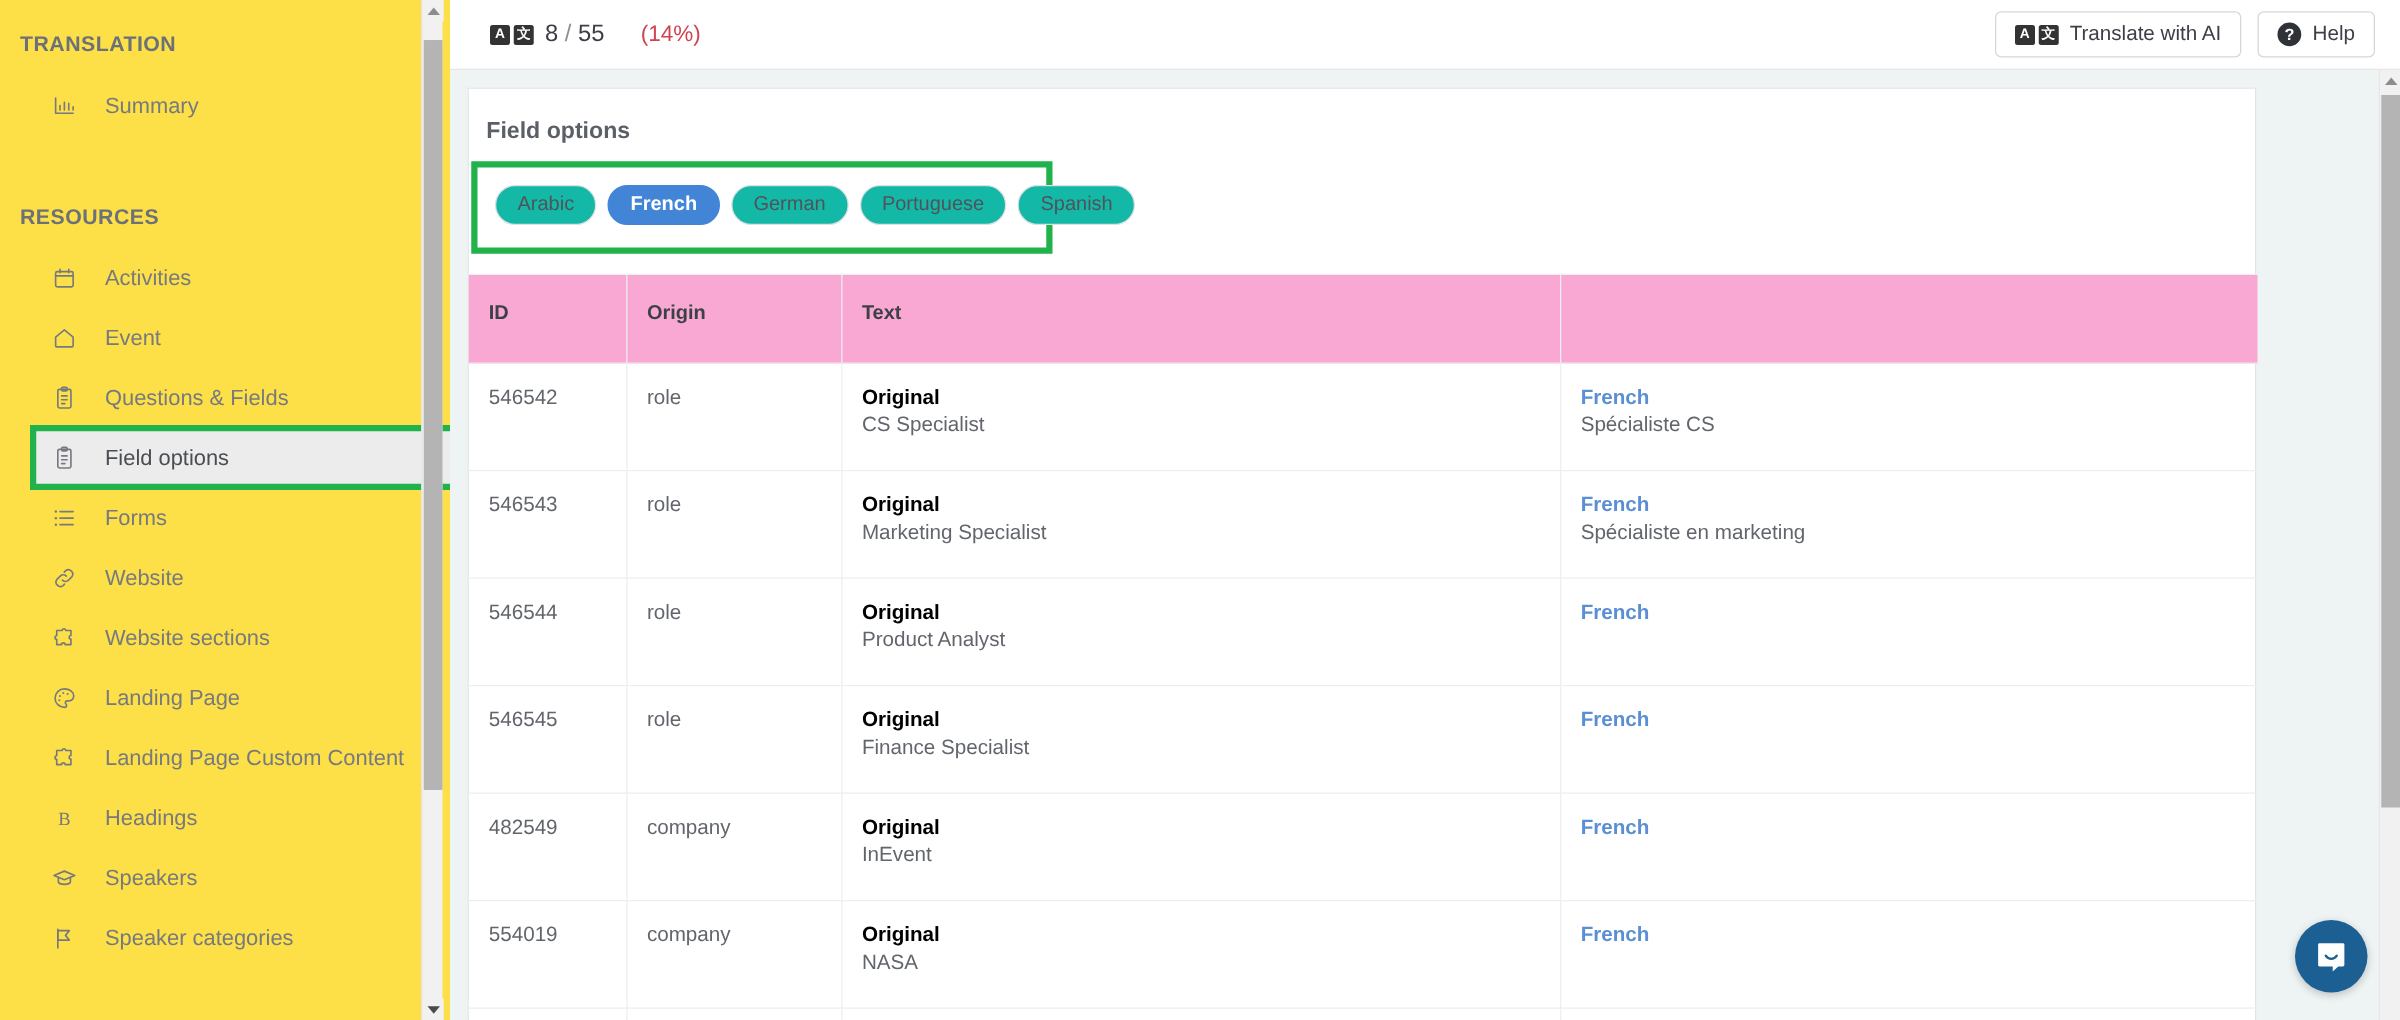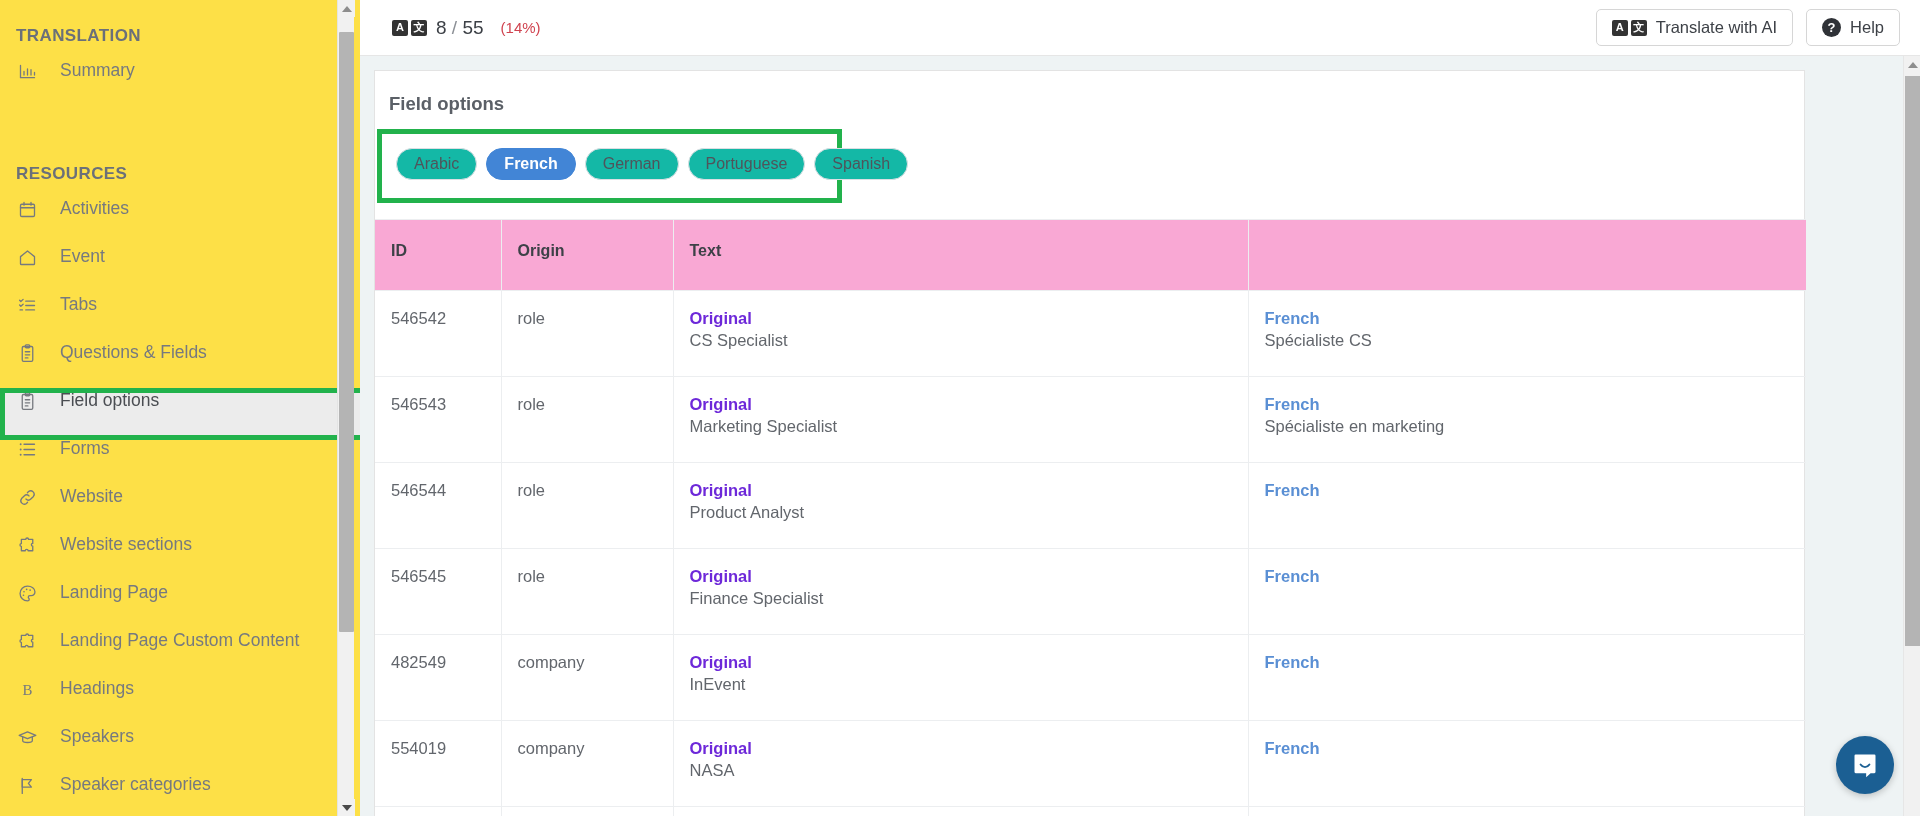--- a/index.html
+++ b/index.html
@@ -22,29 +22,30 @@
   }
   .side-inner { padding-top: 0px; }
   .side-heading {
     font-size: 17px; font-weight: 700; letter-spacing: .4px;
     color: #6b7079; padding: 0 0 0 16px; text-transform: uppercase;
   }
   .sh-translation { margin-top: 26px; }
   .sh-resources { margin-top: 56px; }
 
   .nav-item {
-    display: flex; 
+    display: flex; align-items: center;
     height: 48px;
     padding-left: 16px;
     gap: 22px;
     color: #76797f;
     font-size: 17.5px;
     cursor: pointer;
     position: relative;
     white-space: nowrap;
+    margin-left: 24px;
   }
   .nav-item .ic {
     width: 22px; height: 22px; flex: 0 0 22px;
     display: flex; align-items: center; justify-content: center;
     color: #76797f;
   }
   .nav-item .ic svg { width: 21px; height: 21px; display: block; }
   .nav-item.selected {
     background: #ececec;
     color: #4a4d52;
@@ -109,21 +110,21 @@
   .count-wrap { display: flex; align-items: center; gap: 9px; }
   .trans-glyph { display: inline-flex; gap: 3px; }
   .gbox {
     width: 16px; height: 16px; border-radius: 2px; background: #333;
     color: #fff; font-size: 11px; font-weight: 700;
     display: flex; align-items: center; justify-content: center;
     line-height: 1;
   }
   .count-txt { font-size: 19px; color: #3b3f45; }
   .count-txt .sep { color: #8b8f95; }
-  .count-pct { font-size: 15px; color: #d0434f; margin-left: 8px; }
+  .count-pct { font-size: 18px; color: #d0434f; margin-left: 20px; }
 
   .topbar-right { margin-left: auto; display: flex; gap: 13px; align-items: center; }
   .btn {
     display: inline-flex; align-items: center; gap: 9px;
     height: 37px; padding: 0 15px;
     border: 1px solid #d6d6d6; border-radius: 5px;
     background: #fff; color: #3d4147;
     font-size: 16.5px; cursor: pointer;
     white-space: nowrap;
   }
@@ -184,21 +185,21 @@
   table.tbl th {
     font-size: 16px; font-weight: 700; color: #3d4147;
     padding: 22px 0 30px 16px;
     background: #f9a8d4;
   }
   table.tbl td { padding: 18px 0 26px 16px; font-size: 16.5px; color: #62666c; }
   .col-id { width: 126px; }
   .col-origin { width: 172px; }
   .col-text { width: 575px; }
   .col-trans { width: 558px; border-right: none !important; }
-  .orig-label { font-weight: 700; color: #6d28d9; font-size: 16.5px; display: block; margin-bottom: 3px; }
+  .orig-label { font-weight: 700; color: #000000; font-size: 16.5px; display: block; margin-bottom: 3px; }
   .orig-val { color: #62666c; font-size: 16.5px; display: block; }
   .lang-label { color: #5a8fd4; font-weight: 700; font-size: 16.5px; display: block; margin-bottom: 3px; }
   .lang-val { color: #62666c; font-size: 16.5px; display: block; }
 
   
   #right-scroll {
     position: absolute; top: 56px; right: 0; width: 17px; bottom: 0;
     background: #f1f1f1; border-left: 1px solid #e6e6e6; z-index: 6;
   }
   #right-scroll .arrow { position: absolute; left: 0; width: 17px; height: 17px; display: flex; align-items: center; justify-content: center; }
@@ -244,31 +245,20 @@
           </span>
           <span>Activities</span>
         </div>
         <div class="nav-item">
           <span class="ic">
             <svg viewBox="0 0 24 24">
               <path fill="none" stroke="currentColor" stroke-width="1.5" stroke-linecap="round" stroke-linejoin="round" d="M4 11l8-6.5 8 6.5v8a1 1 0 0 1-1 1H5a1 1 0 0 1-1-1z"></path>
             </svg>
           </span>
           <span>Event</span>
-        </div>
-        <div class="nav-item">
-          <span class="ic">
-            <svg viewBox="0 0 24 24">
-              <path fill="none" stroke="currentColor" stroke-width="1.5" stroke-linecap="round" stroke-linejoin="round" d="M10 7h10M10 12h10M10 17h10"></path>
-              <path fill="none" stroke="currentColor" stroke-width="1.5" stroke-linecap="round" stroke-linejoin="round" d="M3 6l1.4 1.4L7 5"></path>
-              <path fill="none" stroke="currentColor" stroke-width="1.5" stroke-linecap="round" stroke-linejoin="round" d="M3 11.5l1.4 1.4L7 10.5"></path>
-              <path fill="none" stroke="currentColor" stroke-width="1.5" stroke-linecap="round" stroke-linejoin="round" d="M3.5 17h2.8"></path>
-            </svg>
-          </span>
-          <span>Tabs</span>
         </div>
         <div class="nav-item">
           <span class="ic">
             <svg viewBox="0 0 24 24">
               <rect fill="none" stroke="currentColor" stroke-width="1.5" stroke-linecap="round" stroke-linejoin="round" x="6" y="4" width="12" height="17" rx="1.5"></rect>
               <rect fill="none" stroke="currentColor" stroke-width="1.5" stroke-linecap="round" stroke-linejoin="round" x="9.5" y="2.2" width="5" height="3.2" rx="1"></rect>
               <path fill="none" stroke="currentColor" stroke-width="1.5" stroke-linecap="round" stroke-linejoin="round" d="M9.5 10h5M9.5 13.5h5M9.5 17h3"></path>
             </svg>
           </span>
           <span>Questions &amp; Fields</span>

